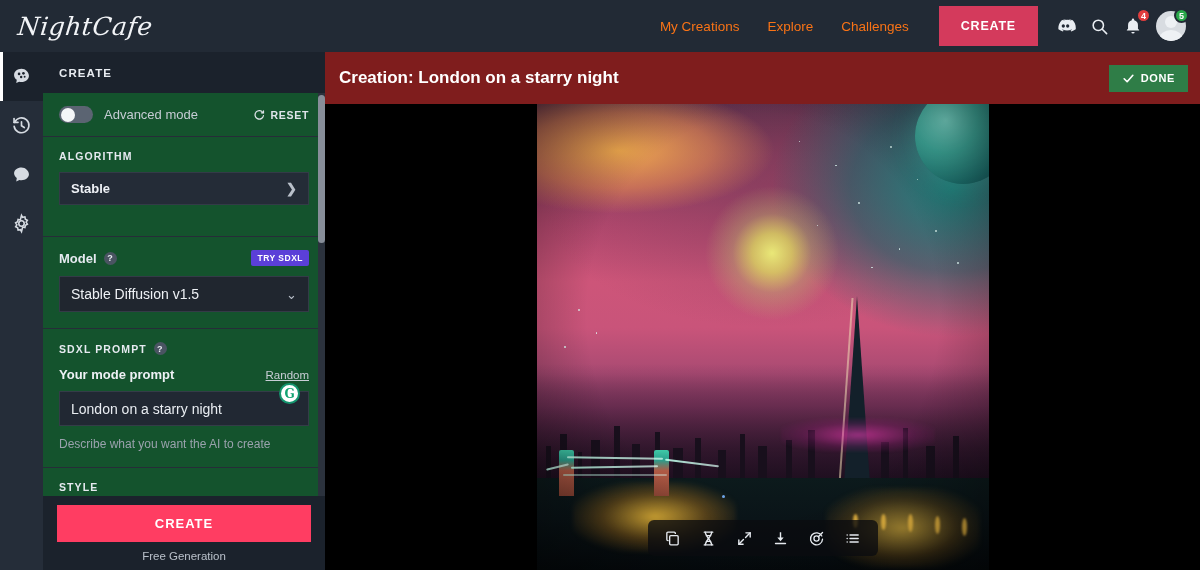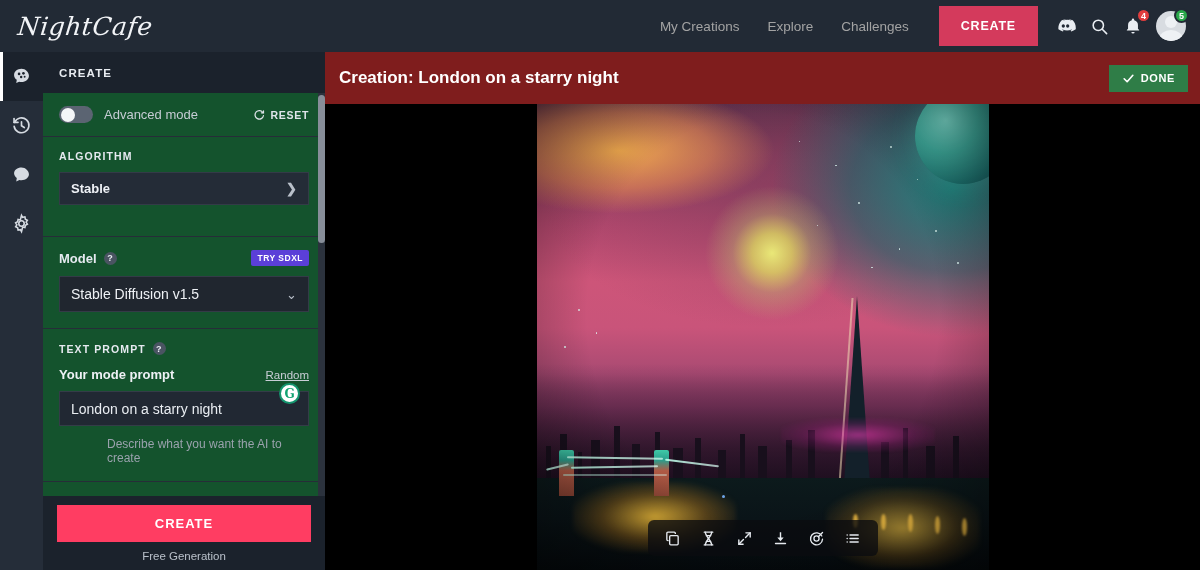--- a/index.html
+++ b/index.html
@@ -21,21 +21,21 @@
     margin-left: 18px;
     font-family: "DejaVu Serif", serif;
     font-style: italic;
     font-size: 25px;
     color: #f2f4f7;
     letter-spacing: .5px;
     transform: skewX(-6deg);
   }
   .topnav { margin-left: auto; display: flex; align-items: center; height: 52px; }
   .navlink {
-    color: #a3a3a3; font-size: 13.5px; padding: 0 14px;
+    color: #f97316; font-size: 13.5px; padding: 0 14px;
     cursor: pointer; white-space: nowrap;
   }
   .create-top {
     background: #d43a5c; color: #fff; font-size: 12.5px; font-weight: bold;
     letter-spacing: .8px; padding: 0 22px; height: 40px; line-height: 40px;
     margin: 0 10px 0 16px; cursor: pointer; border: none;
     font-family: "Liberation Sans", sans-serif;
   }
   .icon-btn {
     width: 34px; height: 34px; display: flex; align-items: center; justify-content: center;
@@ -413,32 +413,32 @@
           <span class="badge-sdxl" style="margin-left:auto;">TRY SDXL</span>
         </div>
         <div class="select model" style="margin-top:10px;">
           <span>Stable Diffusion v1.5</span>
           <span class="chev">⌄</span>
         </div>
       </div>
 
       <div class="sect" style="padding-top:13px;padding-bottom:16px;">
         <div class="sect-title">
-          <span>TEXT PROMPT</span>
+          <span>SDXL PROMPT</span>
           <span class="help">?</span>
         </div>
         <div class="rowline" style="margin-top:12px;">
           <span class="prompt-label">Your mode prompt</span>
           <span class="random">Random</span>
         </div>
         <div class="prompt-box" style="margin-top:9px;">
           <span class="prompt-text">London on a starry night</span>
           <span class="gicon">G</span>
         </div>
-        <div class="helper" style="margin-top:11px;margin-left:48px;">Describe what you want the AI to create</div>
+        <div class="helper" style="margin-top:11px;">Describe what you want the AI to create</div>
       </div>
 
       <div class="sect" style="padding-top:13px;border-bottom:none;">
         <div class="sect-title">STYLE</div>
         <div class="style-thumb" style="margin-top:12px;"></div>
       </div>
 
       <div class="scrolltrack">
         <div class="scrollthumb"></div>
       </div>

